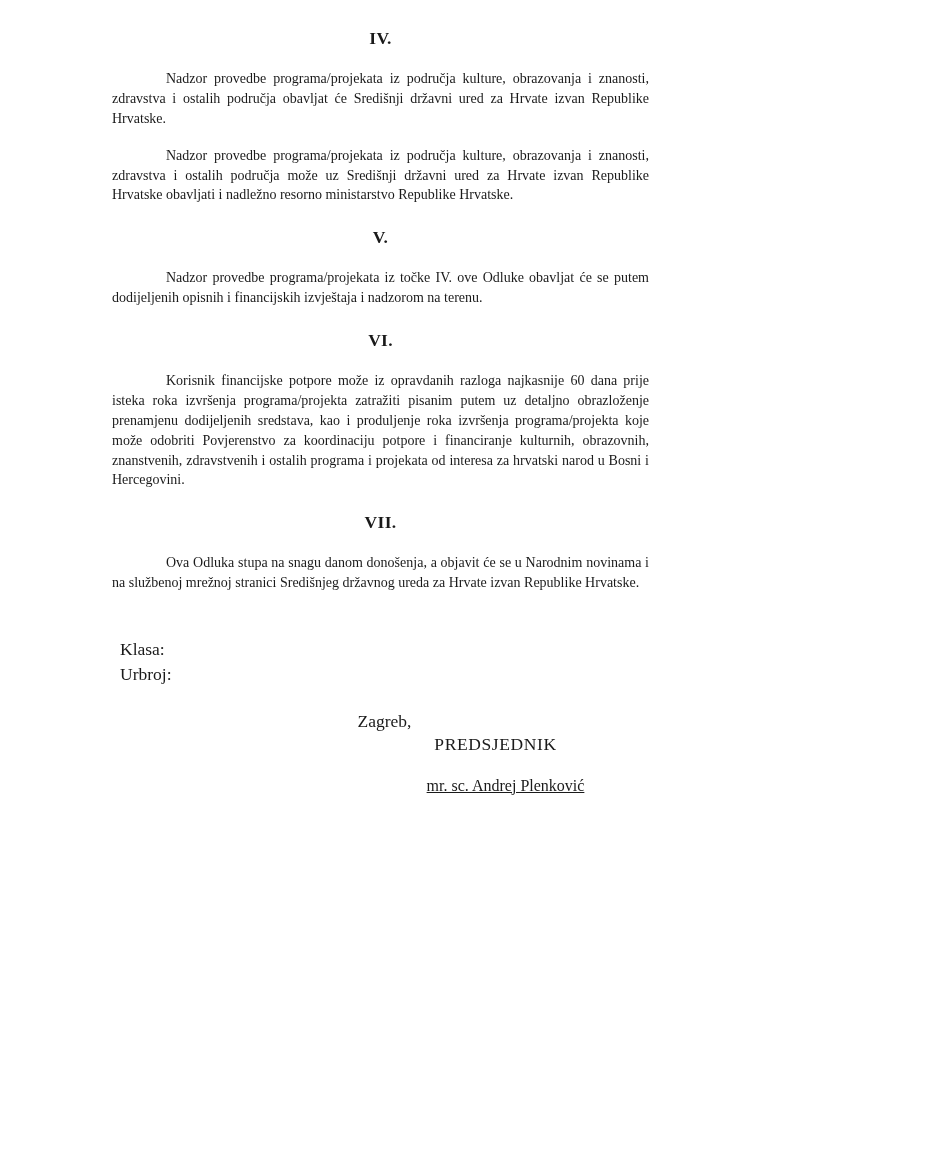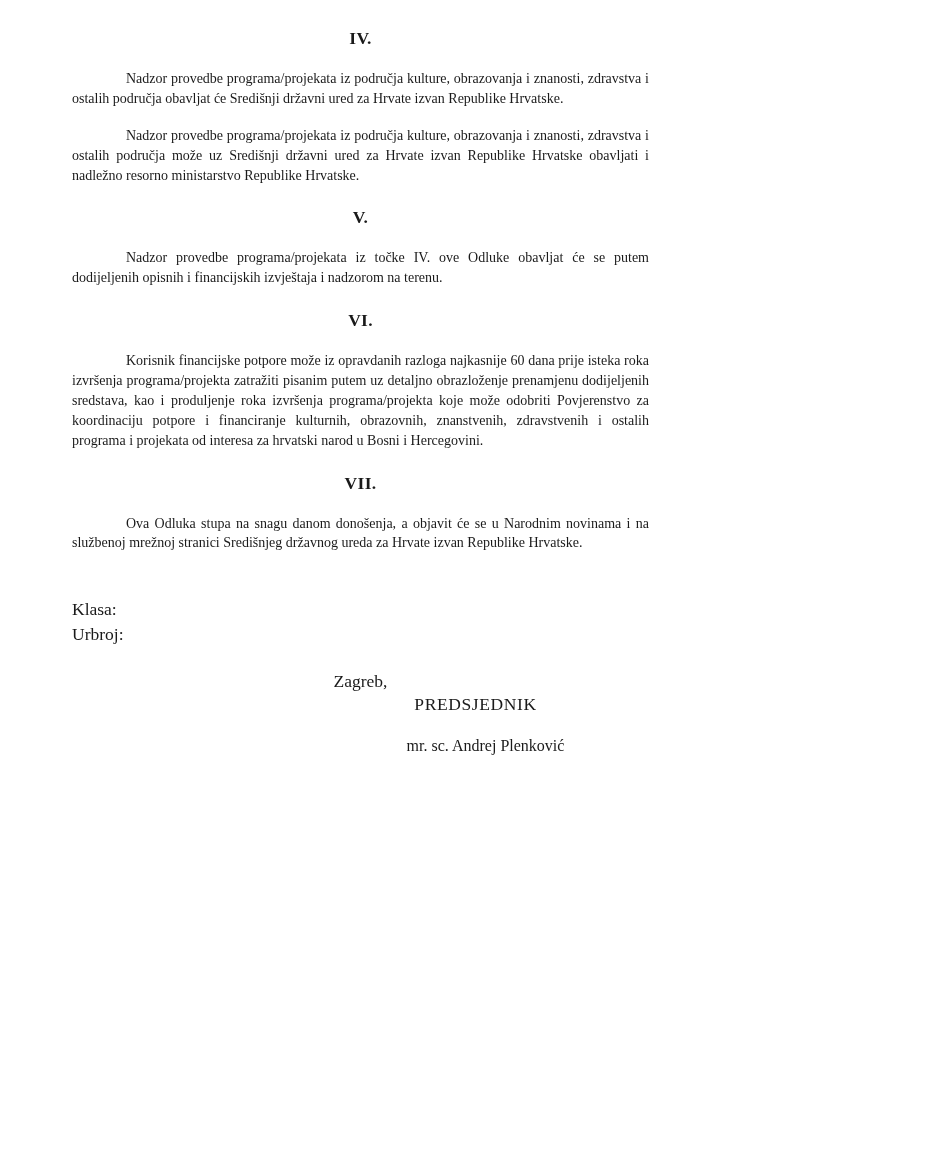--- a/index.html
+++ b/index.html
@@ -12,21 +12,21 @@
     height: 1152px;
     font-family: "Liberation Serif", "DejaVu Serif", serif;
     color: #1a1a1a;
     -webkit-font-smoothing: antialiased;
   }
   .page {
     position: relative;
     width: 753px;
     height: 1152px;
     box-sizing: border-box;
-    padding: 28px 104px 0 72px;
+    padding: 28px 104px 0 112px;
   }
   .section-head {
     text-align: center;
     font-weight: bold;
     font-size: 17.5px;
     letter-spacing: 0.3px;
     margin: 0;
   }
   .para {
     text-align: justify;
@@ -39,35 +39,37 @@
   }
   .gap-head-1 { margin-top: 0px; }
   .gap-after-head { margin-top: 20px; }
   .gap-para { margin-top: 17px; }
   .gap-head { margin-top: 22px; }
 
   .closing {
     margin-top: 44px;
     font-size: 17.5px;
     line-height: 1.42;
+    margin-left: 8px;
   }
   .closing .line { margin: 0; }
   .closing .zagreb { margin-top: 22px; text-align: center; }
 
   .signature {
     text-align: center;
   }
   .sig-title {
     font-size: 17.5px;
     letter-spacing: 0.6px;
     margin: 0 0 0 230px;
   }
   .sig-name {
     font-size: 16px;
     margin: 22px 0 0 250px;
+    text-decoration: underline;
   }
 </style>
 </head>
 <body>
 
 <div class="page">
 
   <h2 class="section-head gap-head-1">IV.</h2>
   <p class="para gap-after-head">Nadzor provedbe programa/projekata iz područja kulture, obrazovanja i znanosti, zdravstva i ostalih područja obavljat će Središnji državni ured za Hrvate izvan Republike Hrvatske.</p>
   <p class="para gap-para">Nadzor provedbe programa/projekata iz područja kulture, obrazovanja i znanosti, zdravstva i ostalih područja može uz Središnji državni ured za Hrvate izvan Republike Hrvatske obavljati i nadležno resorno ministarstvo Republike Hrvatske.</p>

